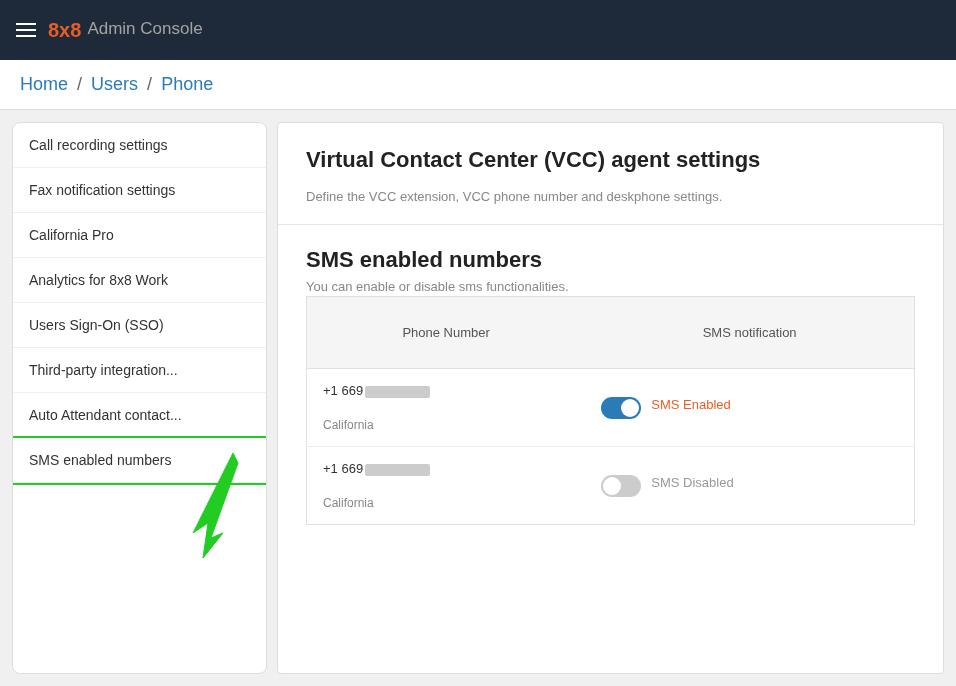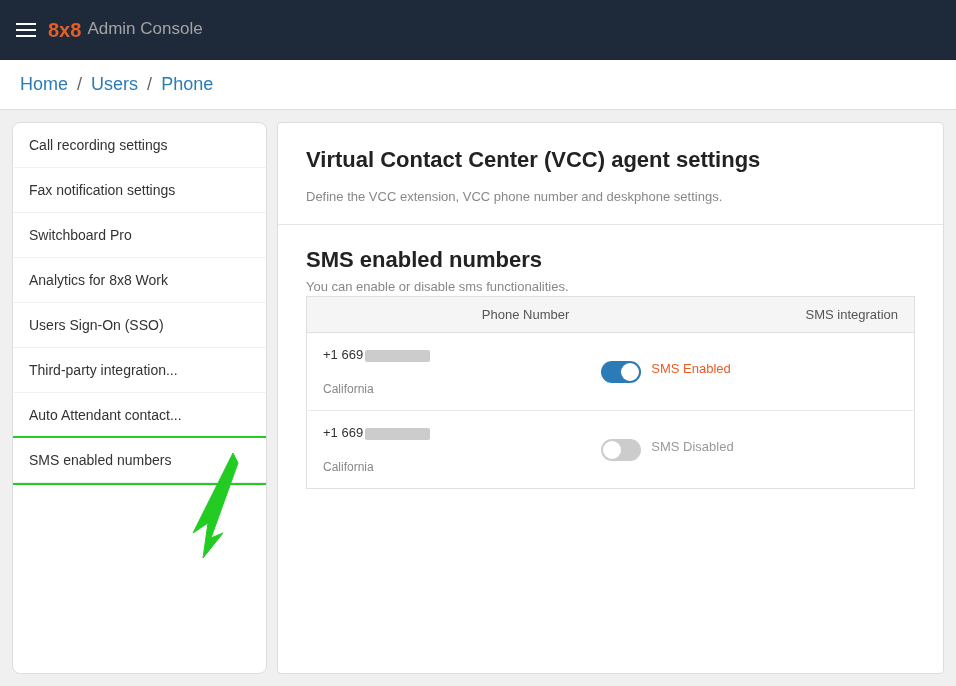--- a/index.html
+++ b/index.html
@@ -135,25 +135,25 @@
     .sms-table {
       width: 100%;
       border: 1px solid #e0e0e0;
       border-radius: 3px;
       border-collapse: collapse;
     }
     .sms-table thead tr {
       background: #f5f5f5;
     }
     .sms-table th {
-      padding: 10px 16px;
+      padding: 28px 16px;
       font-size: 13px;
       font-weight: 500;
       color: #555;
-      text-align: right;
+      text-align: center;
       border-bottom: 1px solid #e0e0e0;
     }
     .sms-table td {
       padding: 14px 16px;
       font-size: 13px;
       color: #333;
       border-bottom: 1px solid #ebebeb;
       vertical-align: middle;
     }
     .sms-table tr:last-child td { border-bottom: none; }
@@ -242,21 +242,21 @@
       </svg>
     </div>
 
     <div class="sidebar-item">
       <span>Call recording settings</span>
     </div>
     <div class="sidebar-item">
       <span>Fax notification settings</span>
     </div>
     <div class="sidebar-item">
-      <span>Switchboard Pro</span>
+      <span>California Pro</span>
     </div>
     <div class="sidebar-item">
       <span>Analytics for 8x8 Work</span>
     </div>
     <div class="sidebar-item">
       <span>Users Sign-On (SSO)</span>
     </div>
     <div class="sidebar-item">
       <span>Third-party integration...</span>
     </div>
@@ -276,21 +276,21 @@
     </div>
 
     <div class="sms-section">
       <div class="sms-title">SMS enabled numbers</div>
       <div class="sms-subtitle">You can enable or disable sms functionalities.</div>
 
       <table class="sms-table">
         <thead>
           <tr>
             <th>Phone Number</th>
-            <th>SMS integration</th>
+            <th>SMS notification</th>
           </tr>
         </thead>
         <tbody>
           <tr class="table-row">
             <td>
               <div class="phone-number">
                 <span>+1 669</span><span class="redacted"></span>
               </div>
               <div class="phone-state">California</div>
             </td>

